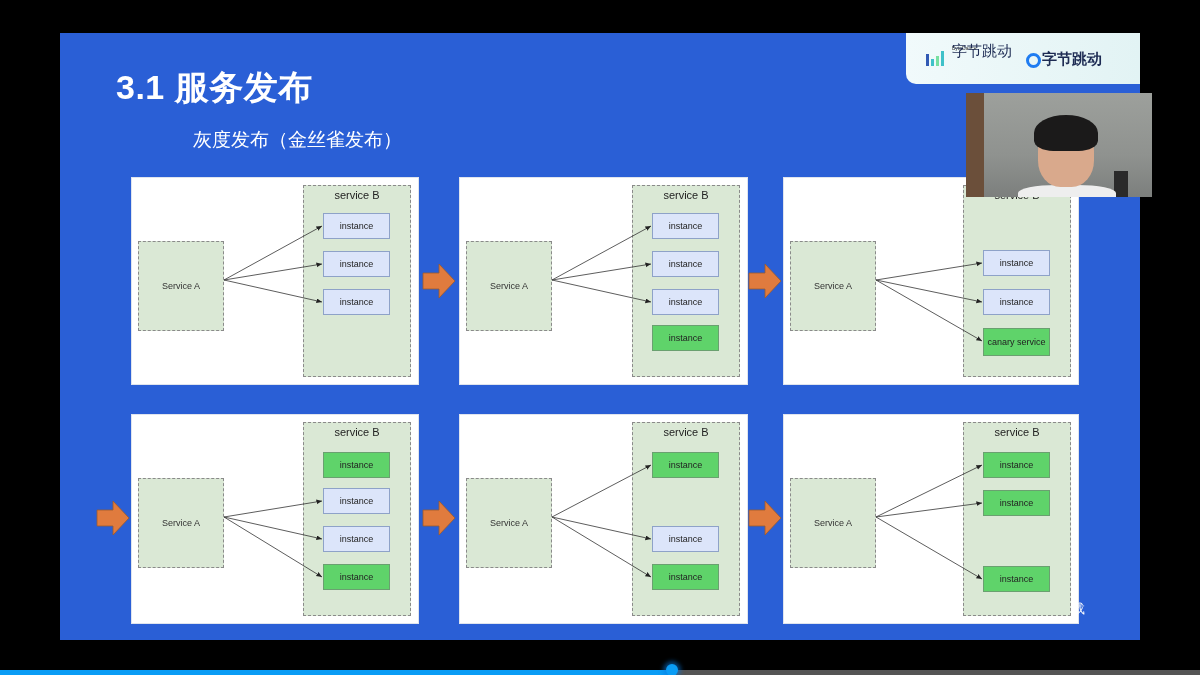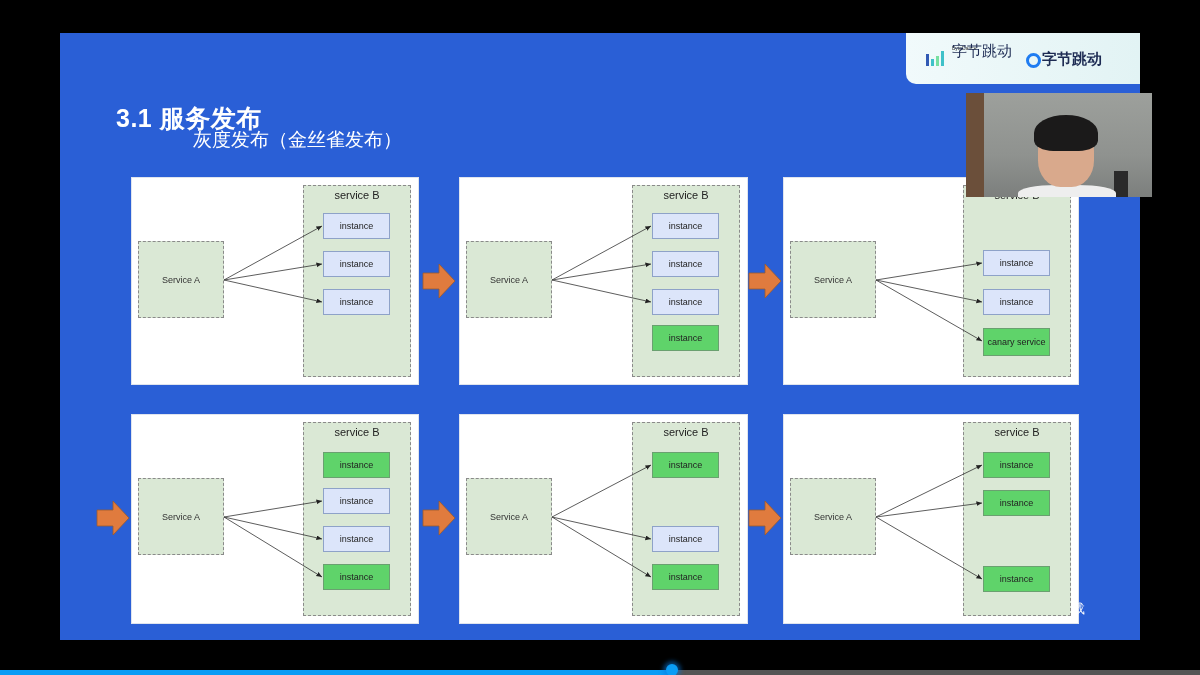--- a/index.html
+++ b/index.html
@@ -1,27 +1,27 @@
 <!DOCTYPE html>
 <html><head>
 <meta charset="utf-8">
 <style>
   html,body{margin:0;padding:0;background:#000;}
   body{width:1200px;height:675px;position:relative;overflow:hidden;font-family:"Liberation Sans","DejaVu Sans",sans-serif;}
   #slide{position:absolute;left:60px;top:33px;width:1080px;height:607px;background:#2a5fd6;}
-  #title{position:absolute;left:56px;top:32px;color:#fff;font-size:25px;font-weight:bold;letter-spacing:0.5px;margin-top:37px;}
+  #title{position:absolute;left:56px;top:32px;color:#fff;font-size:34px;font-weight:bold;letter-spacing:0.5px;}
   #subtitle{position:absolute;left:93px;top:94px;color:#fff;font-size:19px;margin-left:40px;}
   #brand{position:absolute;left:846px;top:0;width:234px;height:51px;background:linear-gradient(90deg,#f1fafb,#e2f3f4);border-bottom-left-radius:10px;}
   #brand .bd-logo{position:absolute;left:20px;top:18px;width:20px;height:16px;}
   #brand .bd-small{position:absolute;left:46px;top:12px;font-size:5px;color:#333;}
   #brand .bd-text{position:absolute;left:46px;top:9px;font-size:15px;color:#1d2b53;}
   #brand .qx-ring{position:absolute;left:120px;top:20px;width:9px;height:9px;border:3px solid #1f7cf1;border-radius:50%;}
   #brand .qx-text{position:absolute;left:136px;top:17px;font-size:15px;color:#1d2b53;font-weight:bold;}
   .panel{position:absolute;background:#fff;border:1px solid #dfe4ee;}
-  .svc-a{position:absolute;width:86px;height:77px;background:#dae8d5;border:1px dashed #8a8a8a;display:flex;align-items:center;justify-content:center;font-size:9px;color:#333;box-sizing:border-box;}
+  .svc-a{position:absolute;width:86px;height:90px;background:#dae8d5;border:1px dashed #8a8a8a;display:flex;align-items:center;justify-content:center;font-size:9px;color:#333;box-sizing:border-box;}
   .svc-b{position:absolute;background:#dae8d5;border:1px dashed #8a8a8a;box-sizing:border-box;}
   .svc-b-label{position:absolute;left:0;right:0;text-align:center;font-size:11px;color:#222;}
   .inst{position:absolute;width:67px;height:26px;box-sizing:border-box;display:flex;align-items:center;justify-content:center;text-align:center;font-size:9px;color:#222;line-height:10px;}
   .inst.old{background:#dce5fa;border:1px solid #8ea2c8;}
   .inst.new{background:#5fd36a;border:1px solid #6aa070;}
   .arrows{position:absolute;left:0;top:0;pointer-events:none;overflow:visible;}
   .flow-arrow{position:absolute;width:34px;height:36px;}
   #webcam{position:absolute;left:966px;top:93px;width:186px;height:104px;background:linear-gradient(180deg,#9da09c 0%,#8f928f 60%,#7c7f7d 100%);overflow:hidden;}
   #webcam .wall-left{position:absolute;left:0;top:0;width:18px;height:104px;background:#6b4f3a;}
   #webcam .head{position:absolute;left:72px;top:28px;width:56px;height:66px;background:#d9a98c;border-radius:45% 45% 40% 40%;}

